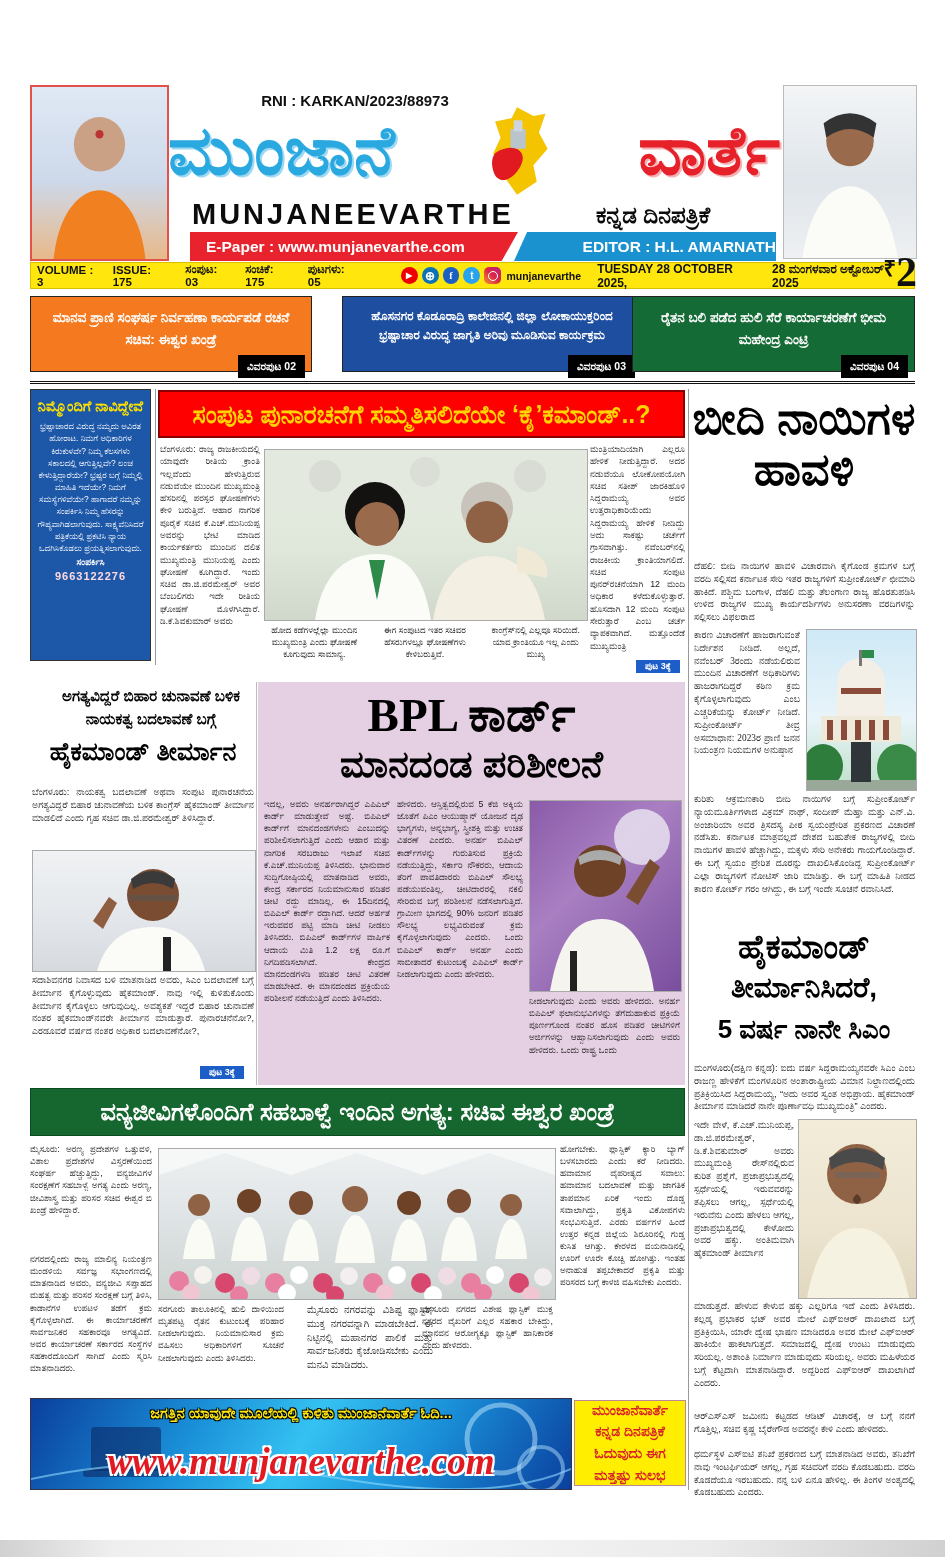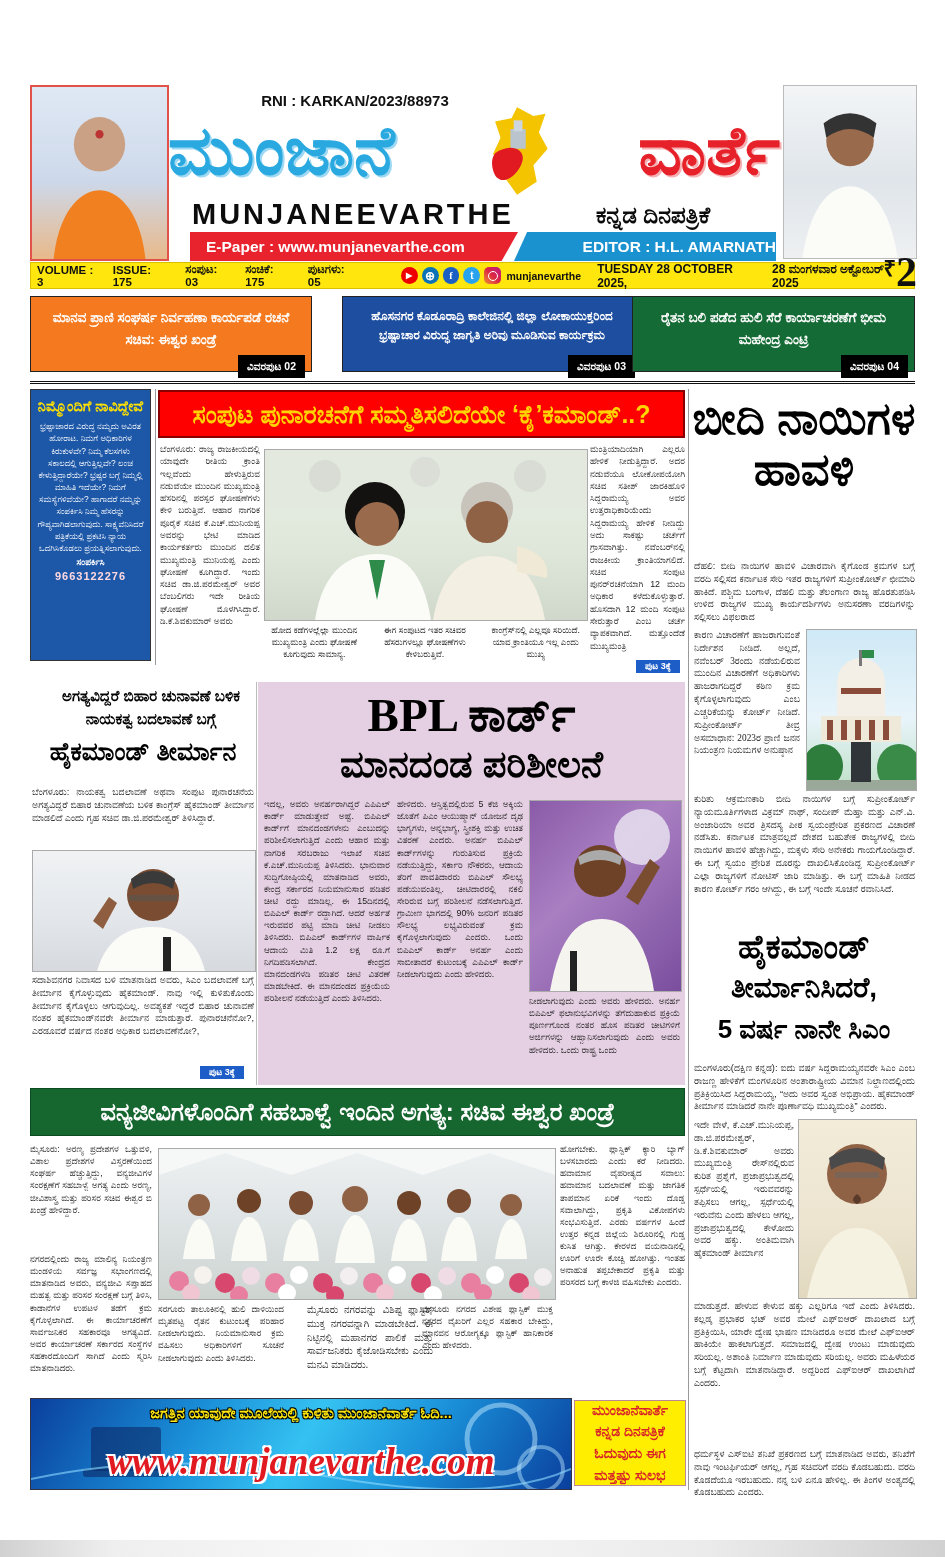--- a/index.html
+++ b/index.html
@@ -219,20 +219,21 @@
   <div class="ph" style="left:798px;top:1119px;width:117px;height:178px;background:linear-gradient(180deg,#f2ecd9 0%,#ece4cf 60%,#e2d8c0 100%);">
     <svg viewBox="0 0 117 178" preserveAspectRatio="none">
       <circle cx="58" cy="54" r="30" fill="#8f6246"></circle>
       <path d="M30 38 Q58 18 86 38 L84 50 Q58 34 32 50 Z" fill="#4a4a4a"></path>
       <rect x="36" y="52" width="44" height="6" fill="#666" opacity="0.5"></rect>
       <path d="M58 74 Q66 80 58 84 Q50 80 58 74 Z" fill="#5a3a28"></path>
       <path d="M8 178 C18 124 38 108 58 108 C80 108 100 126 110 178 Z" fill="#f6f2e2"></path>
     </svg>
   </div>
   <div class="abs bodytxt" style="left:694px;top:1300px;width:221px;height:108px;">ಮಾಡುತ್ತದೆ. ಹೇಳುವ ಕೇಳುವ ಹಕ್ಕು ಎಲ್ಲರಿಗೂ ಇದೆ ಎಂದು ತಿಳಿಸಿದರು. ಕಲ್ಲಡ್ಕ ಪ್ರಭಾಕರ ಭಟ್ ಅವರ ಮೇಲೆ ಎಫ್‌ಐಆರ್ ದಾಖಲಾದ ಬಗ್ಗೆ ಪ್ರತಿಕ್ರಿಯಿಸಿ, ಯಾರೇ ದ್ವೇಷ ಭಾಷಣ ಮಾಡಿದರೂ ಅವರ ಮೇಲೆ ಎಫ್‌ಐಆರ್ ಹಾಕಿಯೇ ಹಾಕಲಾಗುತ್ತದೆ. ಸಮಾಜದಲ್ಲಿ ದ್ವೇಷ ಉಂಟು ಮಾಡುವುದು ಸರಿಯಲ್ಲ. ಅಶಾಂತಿ ನಿರ್ಮಾಣ ಮಾಡುವುದು ಸರಿಯಲ್ಲ. ಅವರು ಮಹಿಳೆಯರ ಬಗ್ಗೆ ಕೆಟ್ಟದಾಗಿ ಮಾತನಾಡಿದ್ದಾರೆ. ಅದ್ದರಿಂದ ಎಫ್‌ಐಆರ್ ದಾಖಲಾಗಿದೆ ಎಂದರು.</div>
+  <div class="abs bodytxt" style="left:694px;top:1410px;width:221px;height:36px;">ಆರ್‌ಎಸ್‌ಎಸ್ ಜಮೀನು ಕಟ್ಟಡದ ಆಡಿಟ್ ವಿಚಾರಕ್ಕೆ, ಆ ಬಗ್ಗೆ ನನಗೆ ಗೊತ್ತಿಲ್ಲ, ಸಚಿವ ಕೃಷ್ಣ ಬೈರೇಗೌಡ ಅವರನ್ನೇ ಕೇಳಿ ಎಂದು ಹೇಳಿದರು.</div>
   <div class="abs bodytxt" style="left:694px;top:1448px;width:221px;height:72px;">ಧರ್ಮಸ್ಥಳ ಎಸ್‌ಐಟಿ ತನಿಖೆ ಪ್ರಕರಣದ ಬಗ್ಗೆ ಮಾತನಾಡಿದ ಅವರು, ತನಿಖೆಗೆ ನಾವು ಇಂಟರ್ಫಿಯರ್ ಆಗಲ್ಲ, ಗೃಹ ಸಚಿವರಿಗೆ ವರದಿ ಕೊಡಬಹುದು. ವರದಿ ಕೊಡದೆಯೂ ಇರಬಹುದು. ನನ್ನ ಬಳಿ ಏನೂ ಹೇಳಿಲ್ಲ. ಈ ತಿಂಗಳ ಅಂತ್ಯದಲ್ಲಿ ಕೊಡಬಹುದು ಎಂದರು.</div>
 
   <div class="abs" style="left:30px;top:1088px;width:655px;height:48px;background:#15662f;border:1px solid #0c4a20;box-sizing:border-box;text-align:center;">
     <span style="color:#fff;font-weight:bold;font-size:24px;line-height:46px;white-space:nowrap;">ವನ್ಯಜೀವಿಗಳೊಂದಿಗೆ ಸಹಬಾಳ್ವೆ ಇಂದಿನ ಅಗತ್ಯ: ಸಚಿವ ಈಶ್ವರ ಖಂಡ್ರೆ</span>
   </div>
   <div class="abs bodytxt" style="left:30px;top:1143px;width:122px;height:108px;font-size:8.8px;">ಮೈಸೂರು: ಅರಣ್ಯ ಪ್ರದೇಶಗಳ ಒತ್ತುವಳಿ, ವಿಶಾಲ ಪ್ರದೇಶಗಳ ವಿಸ್ತರಣೆಯಿಂದ ಸಂಘರ್ಷ ಹೆಚ್ಚುತ್ತಿದ್ದು, ವನ್ಯಜೀವಿಗಳ ಸಂರಕ್ಷಣೆಗೆ ಸಹಬಾಳ್ವೆ ಅಗತ್ಯ ಎಂದು ಅರಣ್ಯ, ಜೀವಿಶಾಸ್ತ್ರ ಮತ್ತು ಪರಿಸರ ಸಚಿವ ಈಶ್ವರ ಬಿ ಖಂಡ್ರೆ ಹೇಳಿದ್ದಾರೆ.</div>
   <div class="abs bodytxt" style="left:30px;top:1253px;width:122px;height:140px;font-size:8.8px;">ನಗರದಲ್ಲಿಂದು ರಾಜ್ಯ ಮಾಲಿನ್ಯ ನಿಯಂತ್ರಣ ಮಂಡಳಿಯ ಸರ್ವಜ್ಞ ಸಭಾಂಗಣದಲ್ಲಿ ಮಾತನಾಡಿದ ಅವರು, ವನ್ಯಜೀವಿ ಸಪ್ತಾಹದ ಮಹತ್ವ ಮತ್ತು ಪರಿಸರ ಸಂರಕ್ಷಣೆ ಬಗ್ಗೆ ತಿಳಿಸಿ, ಕಾಡಾನೆಗಳ ಉಪಟಳ ತಡೆಗೆ ಕ್ರಮ ಕೈಗೊಳ್ಳಲಾಗಿದೆ. ಈ ಕಾರ್ಯಾಚರಣೆಗೆ ಸಾರ್ವಜನಿಕರ ಸಹಕಾರವೂ ಅಗತ್ಯವಿದೆ. ಅವರ ಕಾರ್ಯಾಚರಣೆ ಸರ್ಕಾರದ ಸಂಸ್ಥೆಗಳ ಸಹಕಾರದೊಂದಿಗೆ ಸಾಗಿದೆ ಎಂದು ಸ್ಮರಿಸಿ ಮಾತನಾಡಿದರು.</div>
   <div class="ph" style="left:158px;top:1148px;width:396px;height:150px;background:linear-gradient(180deg,#eef1f2 0%,#dfe4e6 45%,#cdd4d0 100%);">
     <svg viewBox="0 0 396 150" preserveAspectRatio="none">
       <path d="M0 26 L66 4 L132 26 L198 4 L264 26 L330 4 L396 26 L396 0 L0 0 Z" fill="#f6f8f8"></path>

